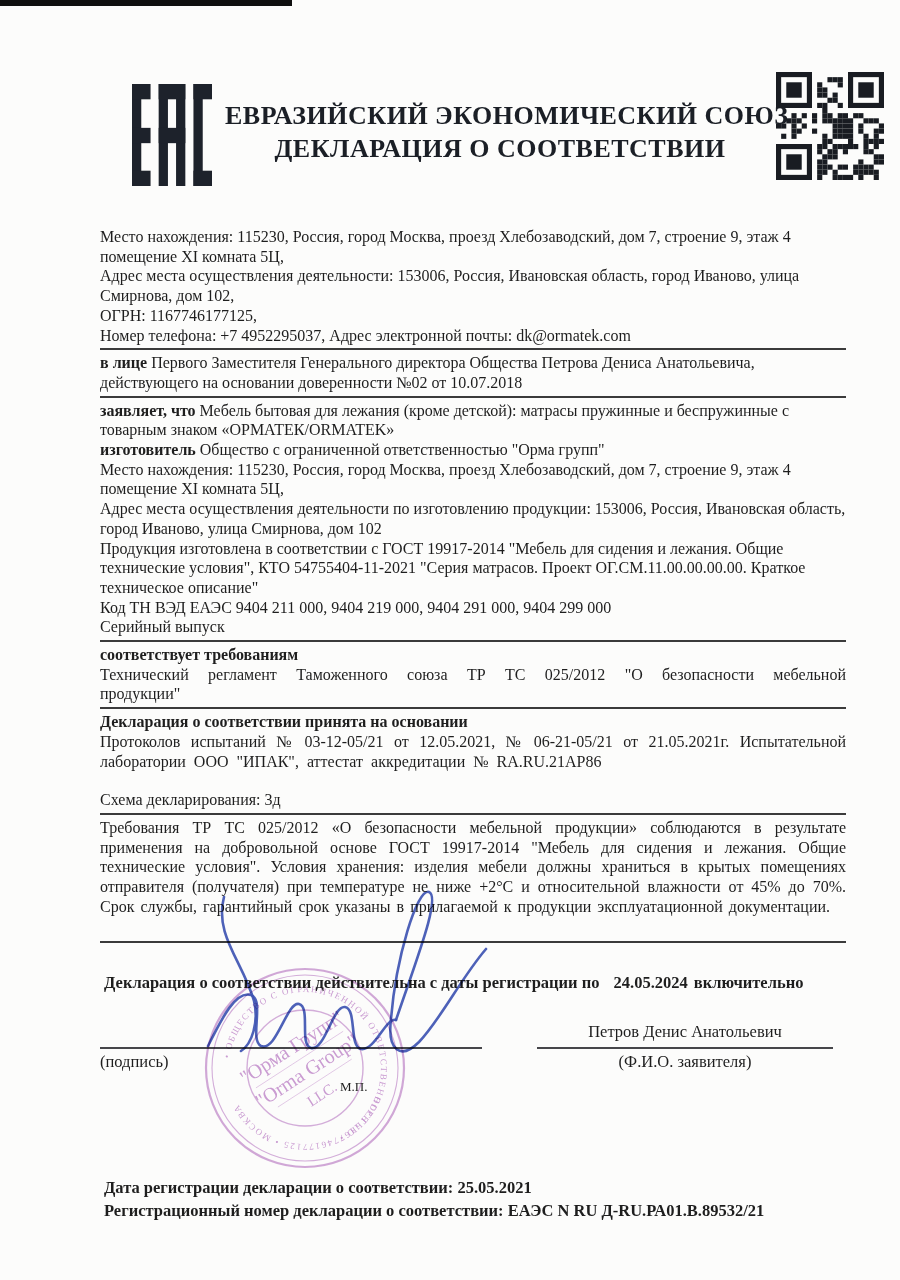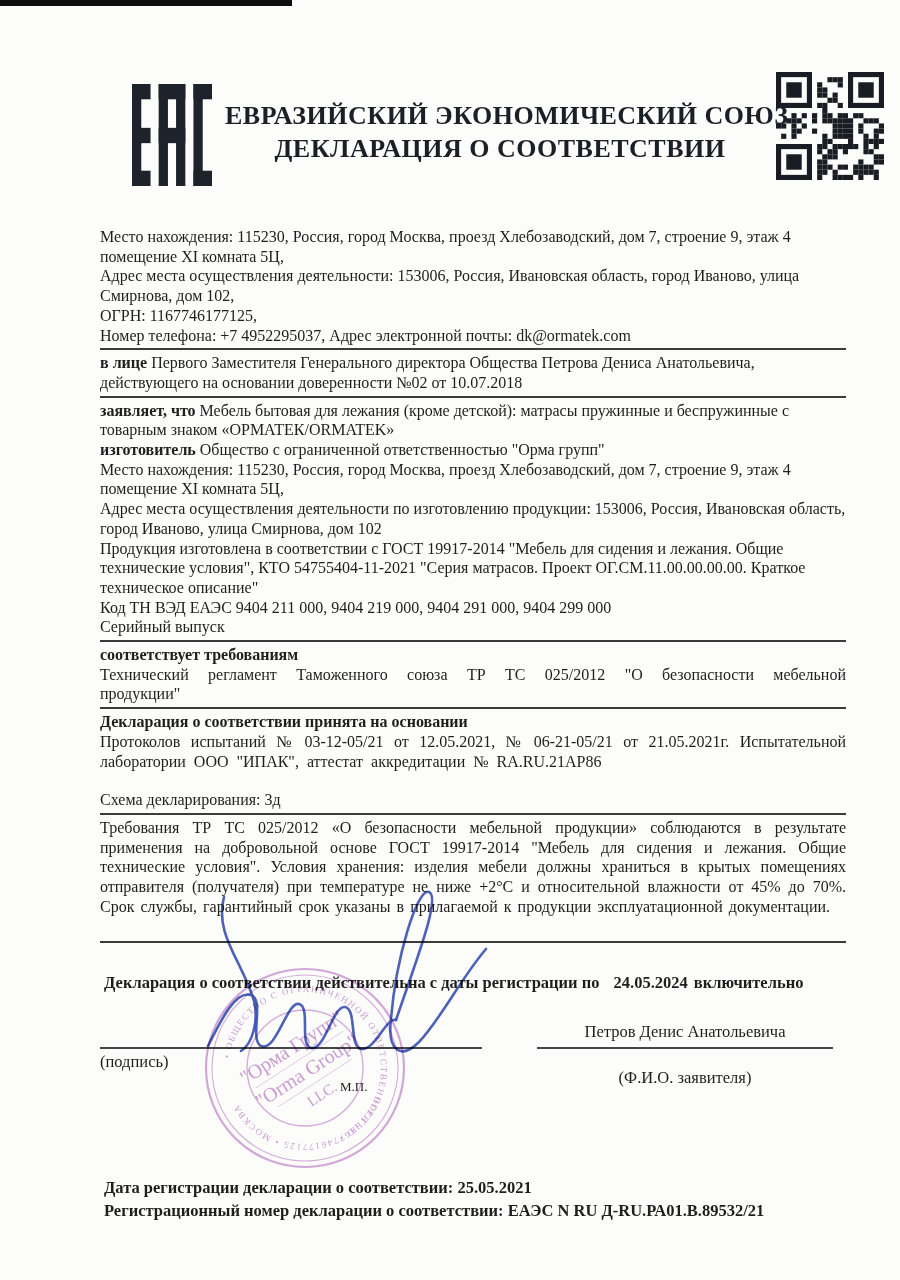--- a/index.html
+++ b/index.html
@@ -30,21 +30,21 @@
 
   
   .rule-long{position:absolute;top:941px;left:100px;width:746px;border-top:2px solid #3b3b3b;}
   .validity{position:absolute;top:956px;left:104px;font-size:16.5px;font-weight:bold;}
   .validity .date{margin-left:14px;}
   .validity .suffix{margin-left:6px;}
   .sigline-left{position:absolute;top:1047px;left:100px;width:382px;border-top:2px solid #46464a;}
   .sigline-right{position:absolute;top:1047px;left:537px;width:296px;border-top:2px solid #46464a;}
   .signer-name{position:absolute;top:1022px;left:537px;width:296px;text-align:center;font-size:16.5px;}
   .cap-sign{position:absolute;top:1052px;left:100px;width:382px;text-align:left;font-size:16.5px;}
-  .cap-name{position:absolute;top:1052px;left:537px;width:296px;text-align:center;font-size:16.5px;margin-top:16px;}
+  .cap-name{position:absolute;top:1052px;left:537px;width:296px;text-align:center;font-size:16.5px;}
   .seal-cap{position:absolute;top:1079px;left:340px;font-size:13px;}
   .regnum,.regdate{position:absolute;left:104px;font-size:16.5px;font-weight:bold;}
   .regnum{top:1184px;}
   .regdate{top:1161px;}
 
   
   .stamp-svg{position:absolute;left:195px;top:958px;width:220px;height:220px;mix-blend-mode:multiply;opacity:.8;}
   .stamp-svg text{font-family:"Liberation Serif",serif;fill:#b570c2;}
   .stamp-svg .ring-text{font-size:9px;letter-spacing:1.6px;}
   .stamp-svg circle,.stamp-svg line{stroke:#b570c2;fill:none;}
@@ -255,21 +255,21 @@
     <div class="rule"></div>
 
     <p class="just ws2">Требования ТР ТС 025/2012 «О безопасности мебельной продукции» соблюдаются в результате применения на добровольной основе ГОСТ 19917-2014 "Мебель для сидения и лежания. Общие технические условия". Условия хранения: изделия мебели должны храниться в крытых помещениях отправителя (получателя) при температуре не ниже +2°С и относительной влажности от 45% до 70%. Срок службы, гарантийный срок указаны в прилагаемой к продукции эксплуатационной документации.</p>
 
   </div>
 
   <div class="rule-long"></div>
 
   <p class="validity"><span>Декларация о соответствии действительна с даты регистрации по</span><span class="date">24.05.2024</span><span class="suffix">включительно</span></p>
 
-  <div class="signer-name">Петров Денис Анатольевича</div>
+  <div class="signer-name">Петров Денис Анатольевич</div>
   <div class="sigline-left"></div>
   <div class="sigline-right"></div>
   <div class="cap-sign">(подпись)</div>
   <div class="cap-name">(Ф.И.О. заявителя)</div>
   <div class="seal-cap">М.П.</div>
 
   <p class="regnum"><span>Регистрационный номер декларации о соответствии:</span> <span>ЕАЭС N RU Д-RU.РА01.В.89532/21</span></p>
   <p class="regdate"><span>Дата регистрации декларации о соответствии:</span> <span>25.05.2021</span></p>
 
   <svg class="stamp-svg" viewBox="0 0 220 220">

